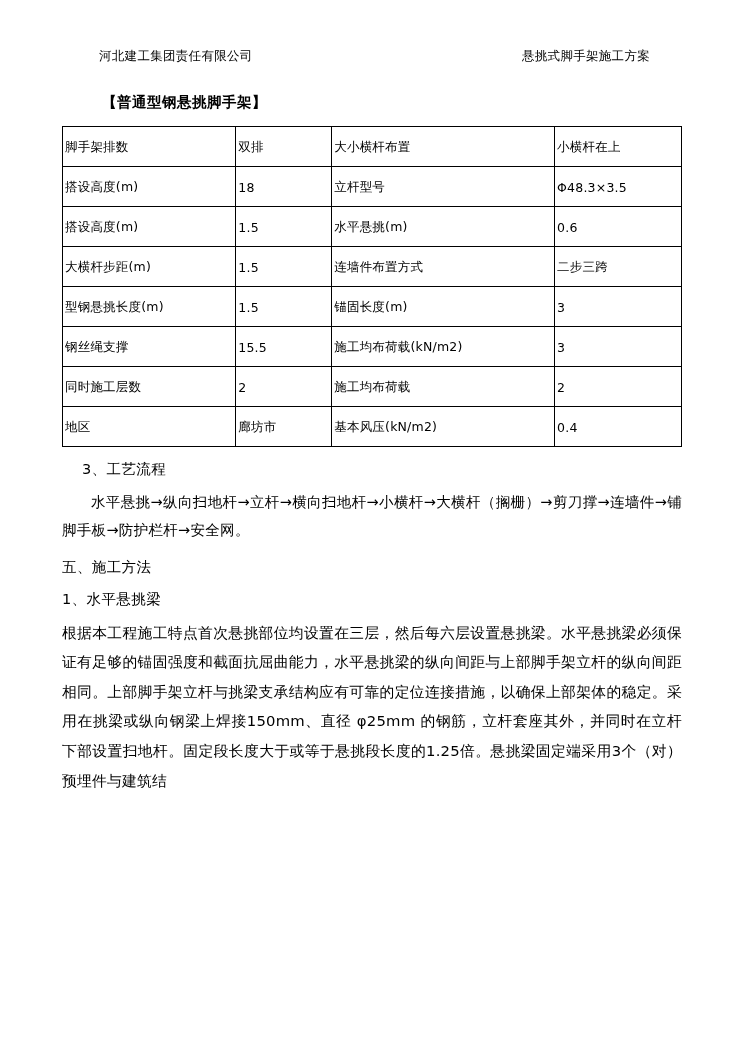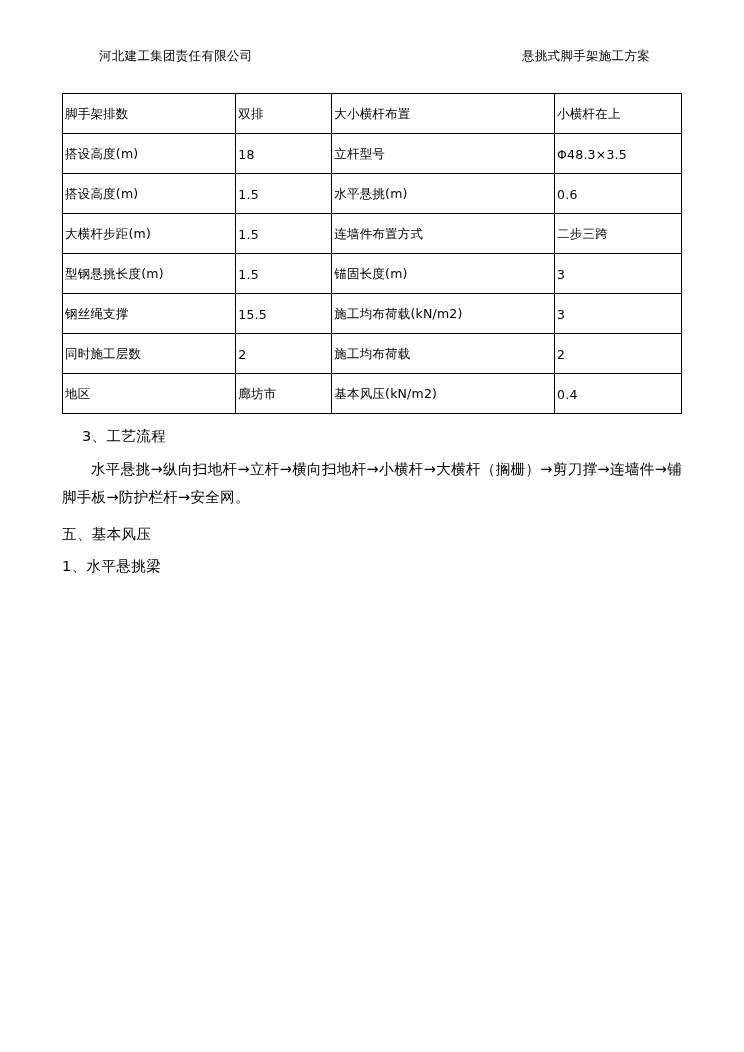--- a/index.html
+++ b/index.html
@@ -93,20 +93,21 @@
 </head>
 <body>
 
 <div class="page">
 
   <div class="header">
     <span>河北建工集团责任有限公司</span>
     <span>悬挑式脚手架施工方案</span>
   </div>
 
+  <div class="bracket-title">【普通型钢悬挑脚手架】</div>
 
   <table class="spec">
     <colgroup>
       <col class="c1">
         <col class="c2">
         <col class="c3">
         <col class="c4">
     </colgroup>
     <tbody>
       <tr>
@@ -157,18 +158,19 @@
         <td>基本风压(kN/m2)</td>
         <td>0.4</td>
       </tr>
     </tbody>
   </table>
 
   <h3 class="num-head">3、工艺流程</h3>
 
   <p class="flow">水平悬挑→纵向扫地杆→立杆→横向扫地杆→小横杆→大横杆（搁栅）→剪刀撑→连墙件→铺脚手板→防护栏杆→安全网。</p>
 
-  <h3 class="num-head indent-none">五、基本风压</h3>
+  <h3 class="num-head indent-none">五、施工方法</h3>
 
   <h3 class="num-head indent-none">1、水平悬挑梁</h3>
 
+  <p class="body">根据本工程施工特点首次悬挑部位均设置在三层，然后每六层设置悬挑梁。水平悬挑梁必须保证有足够的锚固强度和截面抗屈曲能力，水平悬挑梁的纵向间距与上部脚手架立杆的纵向间距相同。上部脚手架立杆与挑梁支承结构应有可靠的定位连接措施，以确保上部架体的稳定。采用在挑梁或纵向钢梁上焊接150mm、直径 φ25mm 的钢筋，立杆套座其外，并同时在立杆下部设置扫地杆。固定段长度大于或等于悬挑段长度的1.25倍。悬挑梁固定端采用3个（对）预埋件与建筑结</p>
 
 </div>
 
 </body></html>

